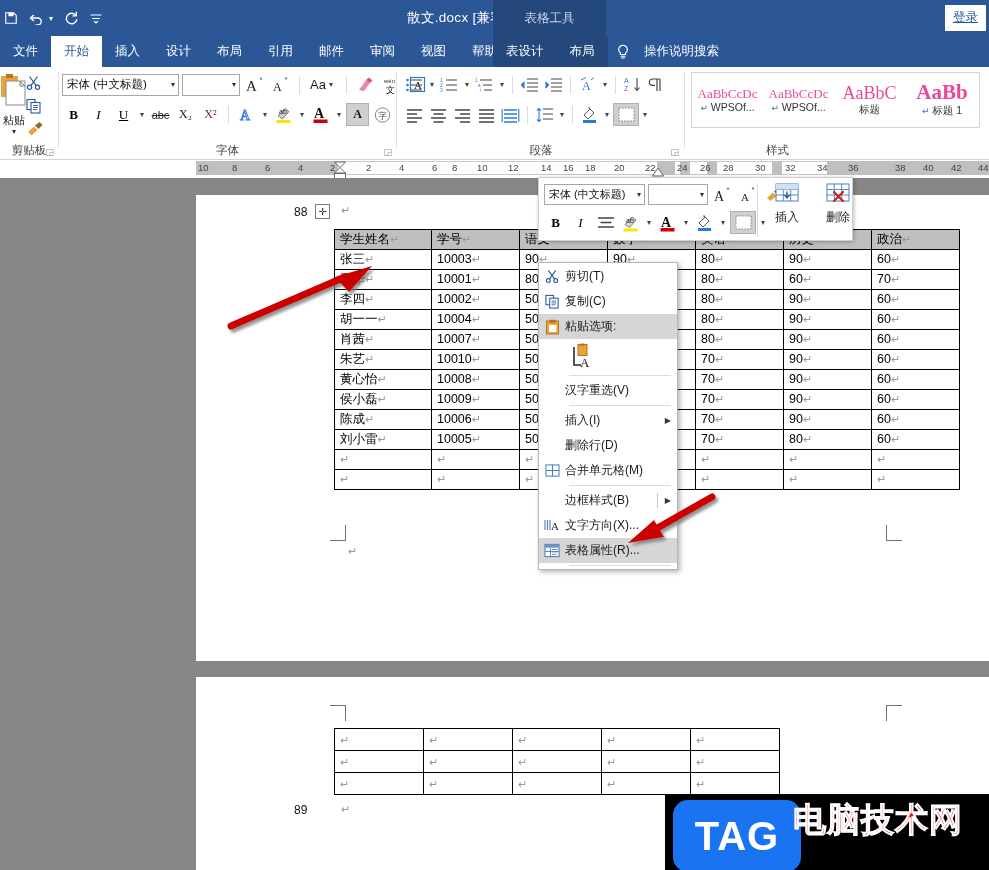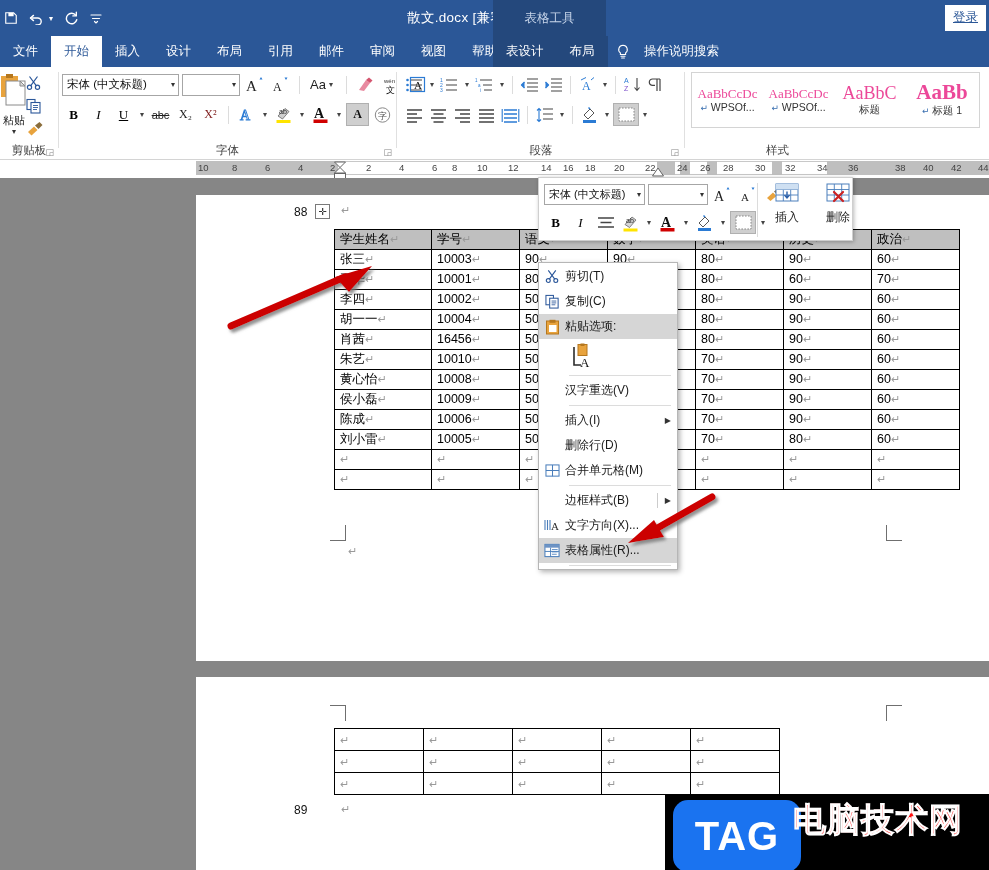--- a/index.html
+++ b/index.html
@@ -735,21 +735,21 @@
             <td class="cw-name"><span>胡一一</span><span class="pilcrow">↵</span></td>
             <td class="cw-id"><span>10004</span><span class="pilcrow">↵</span></td>
             <td class="cw-sub"><span>50</span><span class="pilcrow">↵</span></td>
             <td class="cw-sub"><span>90</span><span class="pilcrow">↵</span></td>
             <td class="cw-sub"><span>80</span><span class="pilcrow">↵</span></td>
             <td class="cw-sub"><span>90</span><span class="pilcrow">↵</span></td>
             <td class="cw-sub"><span>60</span><span class="pilcrow">↵</span></td>
           </tr>
           <tr>
             <td class="cw-name"><span>肖茜</span><span class="pilcrow">↵</span></td>
-            <td class="cw-id"><span>16456</span><span class="pilcrow">↵</span></td>
+            <td class="cw-id"><span>10007</span><span class="pilcrow">↵</span></td>
             <td class="cw-sub"><span>50</span><span class="pilcrow">↵</span></td>
             <td class="cw-sub"><span>90</span><span class="pilcrow">↵</span></td>
             <td class="cw-sub"><span>80</span><span class="pilcrow">↵</span></td>
             <td class="cw-sub"><span>90</span><span class="pilcrow">↵</span></td>
             <td class="cw-sub"><span>60</span><span class="pilcrow">↵</span></td>
           </tr>
           <tr>
             <td class="cw-name"><span>朱艺</span><span class="pilcrow">↵</span></td>
             <td class="cw-id"><span>10010</span><span class="pilcrow">↵</span></td>
             <td class="cw-sub"><span>50</span><span class="pilcrow">↵</span></td>

